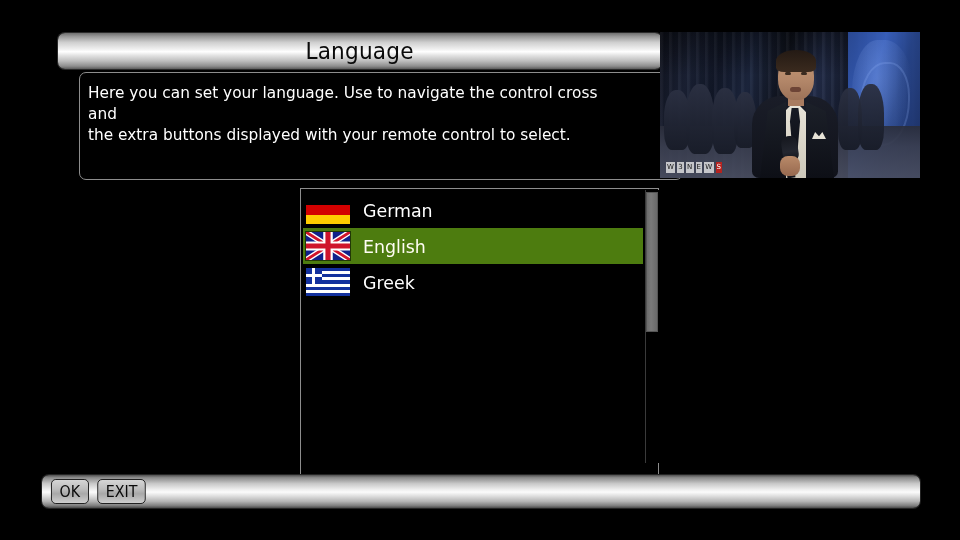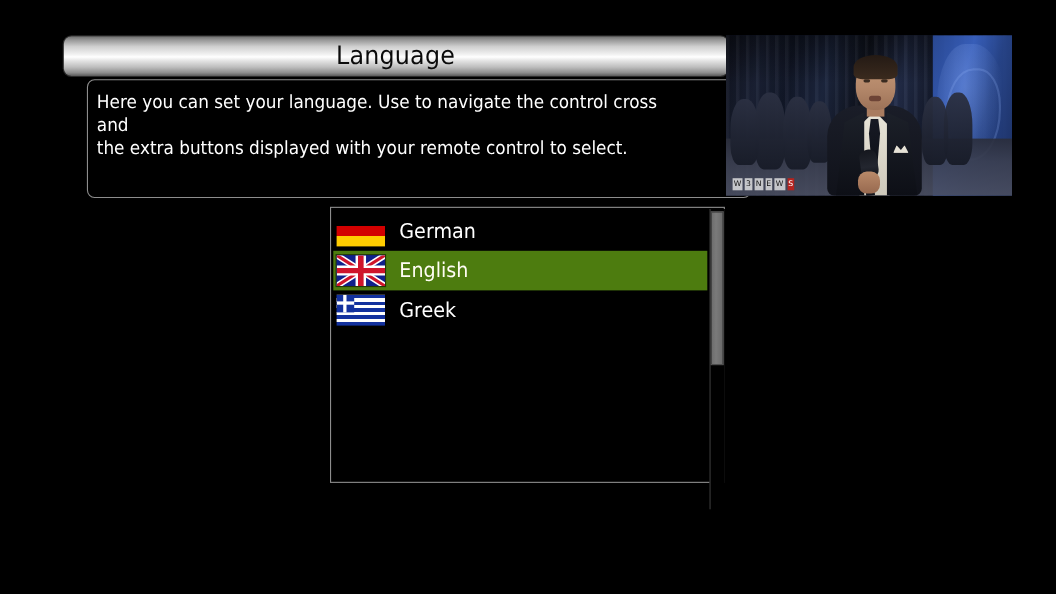--- a/index.html
+++ b/index.html
@@ -223,21 +223,21 @@
     letter-spacing: .3px;
   }
   .logo-chip.red { background: #b5231f; color: #fff; }
 
   
   #list-panel {
     position: absolute;
     left: 300px;
     top: 188px;
     width: 359px;
-    height: 251px;
+    height: 311px;
     border: 1px solid #8d8d8d;
     background: #000000;
     box-sizing: border-box;
   }
   #list-items {
     position: absolute;
     left: 2px;
     top: 3px;
     width: 340px;
   }
@@ -451,14 +451,18 @@
 
 
 
 
     </div>
   </div>
 
   <div id="scroll-track"></div>
   <div id="scroll-thumb"></div>
 
+  <div id="bottom-bar">
+    <div class="softkey">OK</div>
+    <div class="softkey">EXIT</div>
+  </div>
 
 </div>
 
 </body></html>

